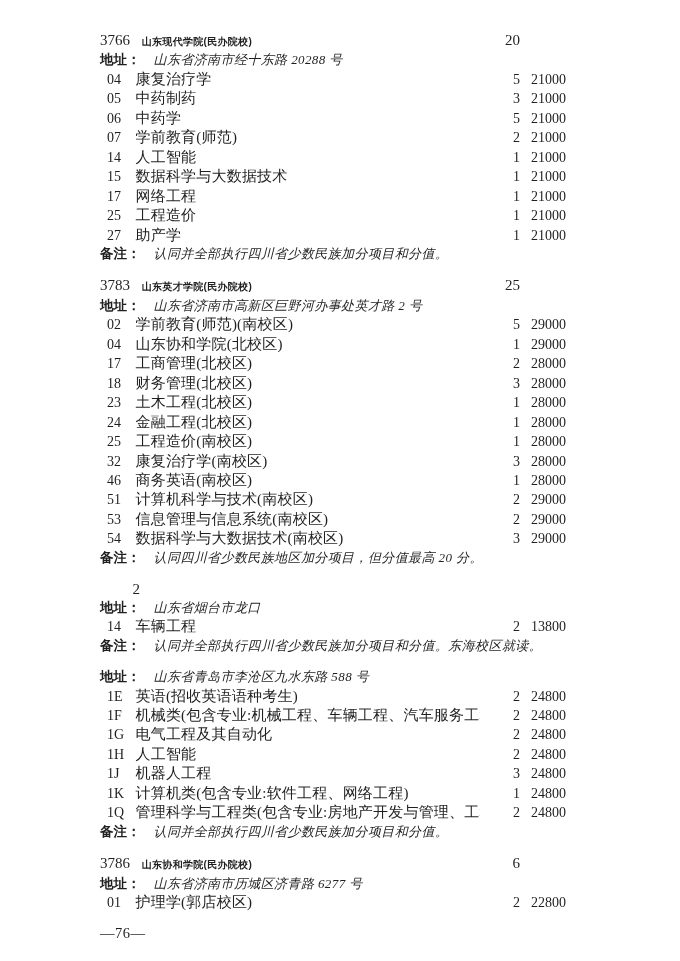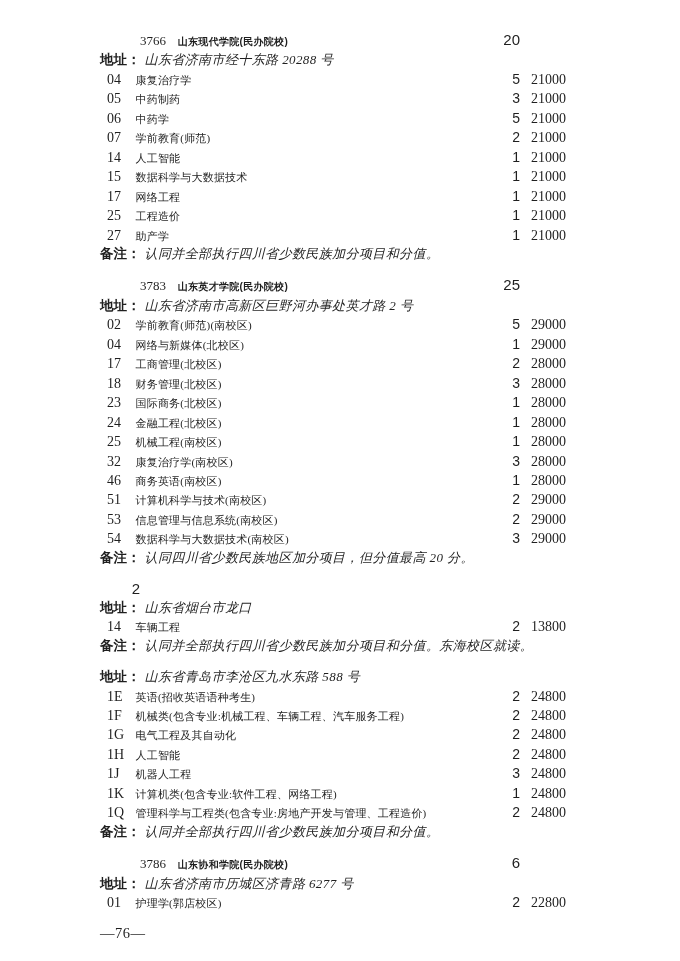--- a/index.html
+++ b/index.html
@@ -18,65 +18,64 @@
     top:31px;
     width:466px;
   }
   .row {
     display:flex;
     align-items:baseline;
     line-height:18.45px;
     white-space:nowrap;
   }
   .col { flex:none; }
-  .col.quota { width:40px; text-align:right; font-family:Liberation Sans, sans-serif; font-size:14px; }
+  .col.quota { width:40px; text-align:right; font-family:Liberation Serif, serif; font-size:14px; }
   .col.fee   { width:46px; text-align:right; font-family:"Liberation Serif", serif; font-size:14px; }
 
   .section { margin-bottom:13px; }
 
   .header-row { font-size:15px; }
   .inst-left { flex:1 1 auto; overflow:hidden; }
   .inst-code {
     font-family:"Liberation Serif", serif;
-    font-size:13px;
+    font-size:15px;
     margin-right:8px;
-    margin-left:40px;
   }
   .inst-name {
     font-family:"Liberation Sans", sans-serif;
     font-weight:bold;
     font-size:10px;
     letter-spacing:0.3px;
   }
   .header-row .col.quota { font-size:15px; }
 
   .addr-row { font-size:13px; }
   .label {
     font-family:"Liberation Sans", sans-serif;
     font-weight:bold;
     font-size:13.5px;
-    margin-right:4px;
+    margin-right:13px;
     flex:none;
   }
   .kaiti {
     font-family:"Liberation Serif", serif;
     font-style:italic;
     font-size:13px;
     letter-spacing:0.4px;
   }
 
   .major-row { font-size:14px; }
   .m-left { flex:1 1 auto; padding-left:7px; overflow:hidden; }
   .m-code {
     font-family:"Liberation Serif", serif;
     display:inline-block;
     min-width:20px;
     margin-right:5px;
   }
-  .m-name { font-size:11px; letter-spacing:0.2px; }
+  .m-name { font-size:15px; letter-spacing:0.2px; }
 
   .note-row { font-size:13px; }
 
   .footer {
     font-family:"Liberation Serif", serif;
     font-size:14.5px;
     margin-top:1px;
     letter-spacing:0.5px;
   }
 </style>
@@ -206,21 +205,21 @@
       <span class="m-code">02</span>
       <span class="m-name">学前教育(师范)(南校区)</span>
     </span>
     <span class="col quota">5</span>
     <span class="col fee">29000</span>
   </div>
 
   <div class="row major-row">
     <span class="m-left">
       <span class="m-code">04</span>
-      <span class="m-name">网络与新媒体(北校区)</span>
+      <span class="m-name">山东协和学院(北校区)</span>
     </span>
     <span class="col quota">1</span>
     <span class="col fee">29000</span>
   </div>
 
   <div class="row major-row">
     <span class="m-left">
       <span class="m-code">17</span>
       <span class="m-name">工商管理(北校区)</span>
     </span>
@@ -233,39 +232,39 @@
       <span class="m-code">18</span>
       <span class="m-name">财务管理(北校区)</span>
     </span>
     <span class="col quota">3</span>
     <span class="col fee">28000</span>
   </div>
 
   <div class="row major-row">
     <span class="m-left">
       <span class="m-code">23</span>
-      <span class="m-name">国际商务(北校区)</span>
+      <span class="m-name">土木工程(北校区)</span>
     </span>
     <span class="col quota">1</span>
     <span class="col fee">28000</span>
   </div>
 
   <div class="row major-row">
     <span class="m-left">
       <span class="m-code">24</span>
       <span class="m-name">金融工程(北校区)</span>
     </span>
     <span class="col quota">1</span>
     <span class="col fee">28000</span>
   </div>
 
   <div class="row major-row">
     <span class="m-left">
       <span class="m-code">25</span>
-      <span class="m-name">机械工程(南校区)</span>
+      <span class="m-name">工程造价(南校区)</span>
     </span>
     <span class="col quota">1</span>
     <span class="col fee">28000</span>
   </div>
 
   <div class="row major-row">
     <span class="m-left">
       <span class="m-code">32</span>
       <span class="m-name">康复治疗学(南校区)</span>
     </span>

